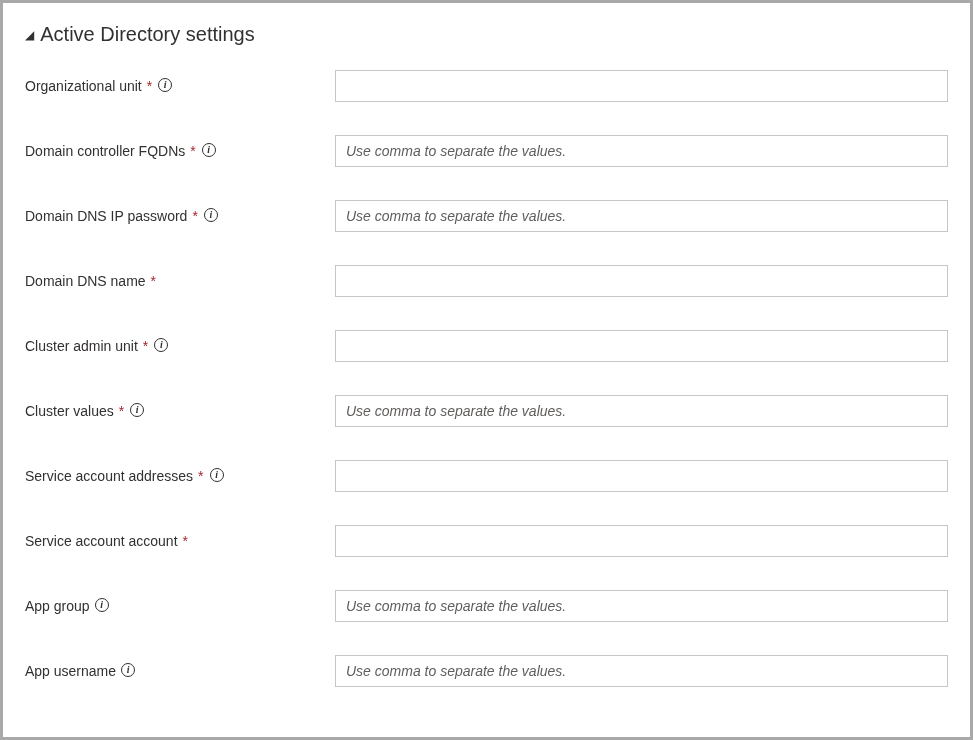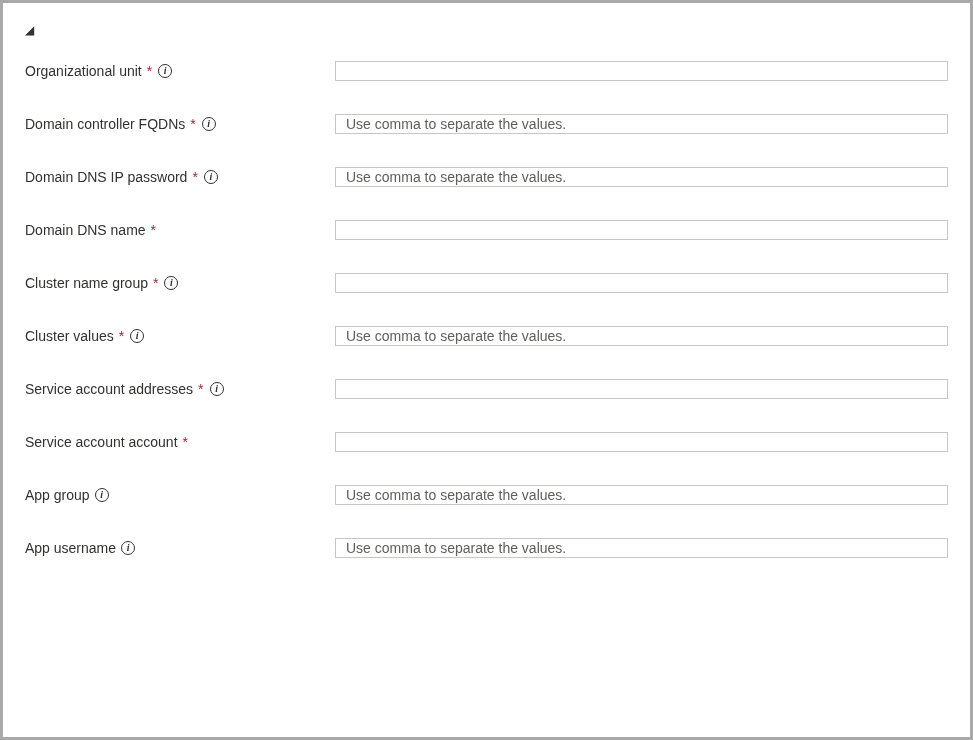--- a/index.html
+++ b/index.html
@@ -30,21 +30,21 @@
       color: #323130;
     }
     .form-row {
       display: flex;
       align-items: center;
       margin-bottom: 33px;
     }
     .label-cell {
       width: 310px;
       display: flex;
-      align-items: center;
+      align-items: flex-start;
       font-size: 14px;
       color: #323130;
     }
     .label-text {
       margin-right: 5px;
     }
     .required {
       color: #a4262c;
       margin-right: 6px;
       font-size: 14px;
@@ -63,37 +63,39 @@
       cursor: pointer;
       font-family: Georgia, serif;
       font-style: italic;
       line-height: 1;
     }
     .input-cell {
       flex: 1;
     }
     .input-cell input {
       width: 100%;
-      height: 20px;
+      height: 32px;
       border: 1px solid #c8c6c4;
       padding: 0 10px;
       font-size: 14px;
       font-family: inherit;
       color: #323130;
       outline: none;
+      font-style: italic;
     }
     .input-cell input::placeholder {
       color: #605e5c;
     }
   </style>
 </head>
 <body>
 
 <div class="section-header">
   <span class="tri">◢</span>
+  <h2>Active Directory settings</h2>
 </div>
 
 <div class="form-row">
   <div class="label-cell">
     <span class="label-text">Organizational unit</span>
     <span class="required">*</span>
     <span class="info-icon">i</span>
   </div>
   <div class="input-cell">
     <input type="text" placeholder="" style="">
@@ -127,21 +129,21 @@
     <span class="label-text">Domain DNS name</span>
     <span class="required">*</span>
   </div>
   <div class="input-cell">
     <input type="text" placeholder="" style="">
   </div>
 </div>
 
 <div class="form-row">
   <div class="label-cell">
-    <span class="label-text">Cluster name group</span>
+    <span class="label-text">Cluster admin unit</span>
     <span class="required">*</span>
     <span class="info-icon">i</span>
   </div>
   <div class="input-cell">
     <input type="text" placeholder="" style="">
   </div>
 </div>
 
 <div class="form-row">
   <div class="label-cell">

